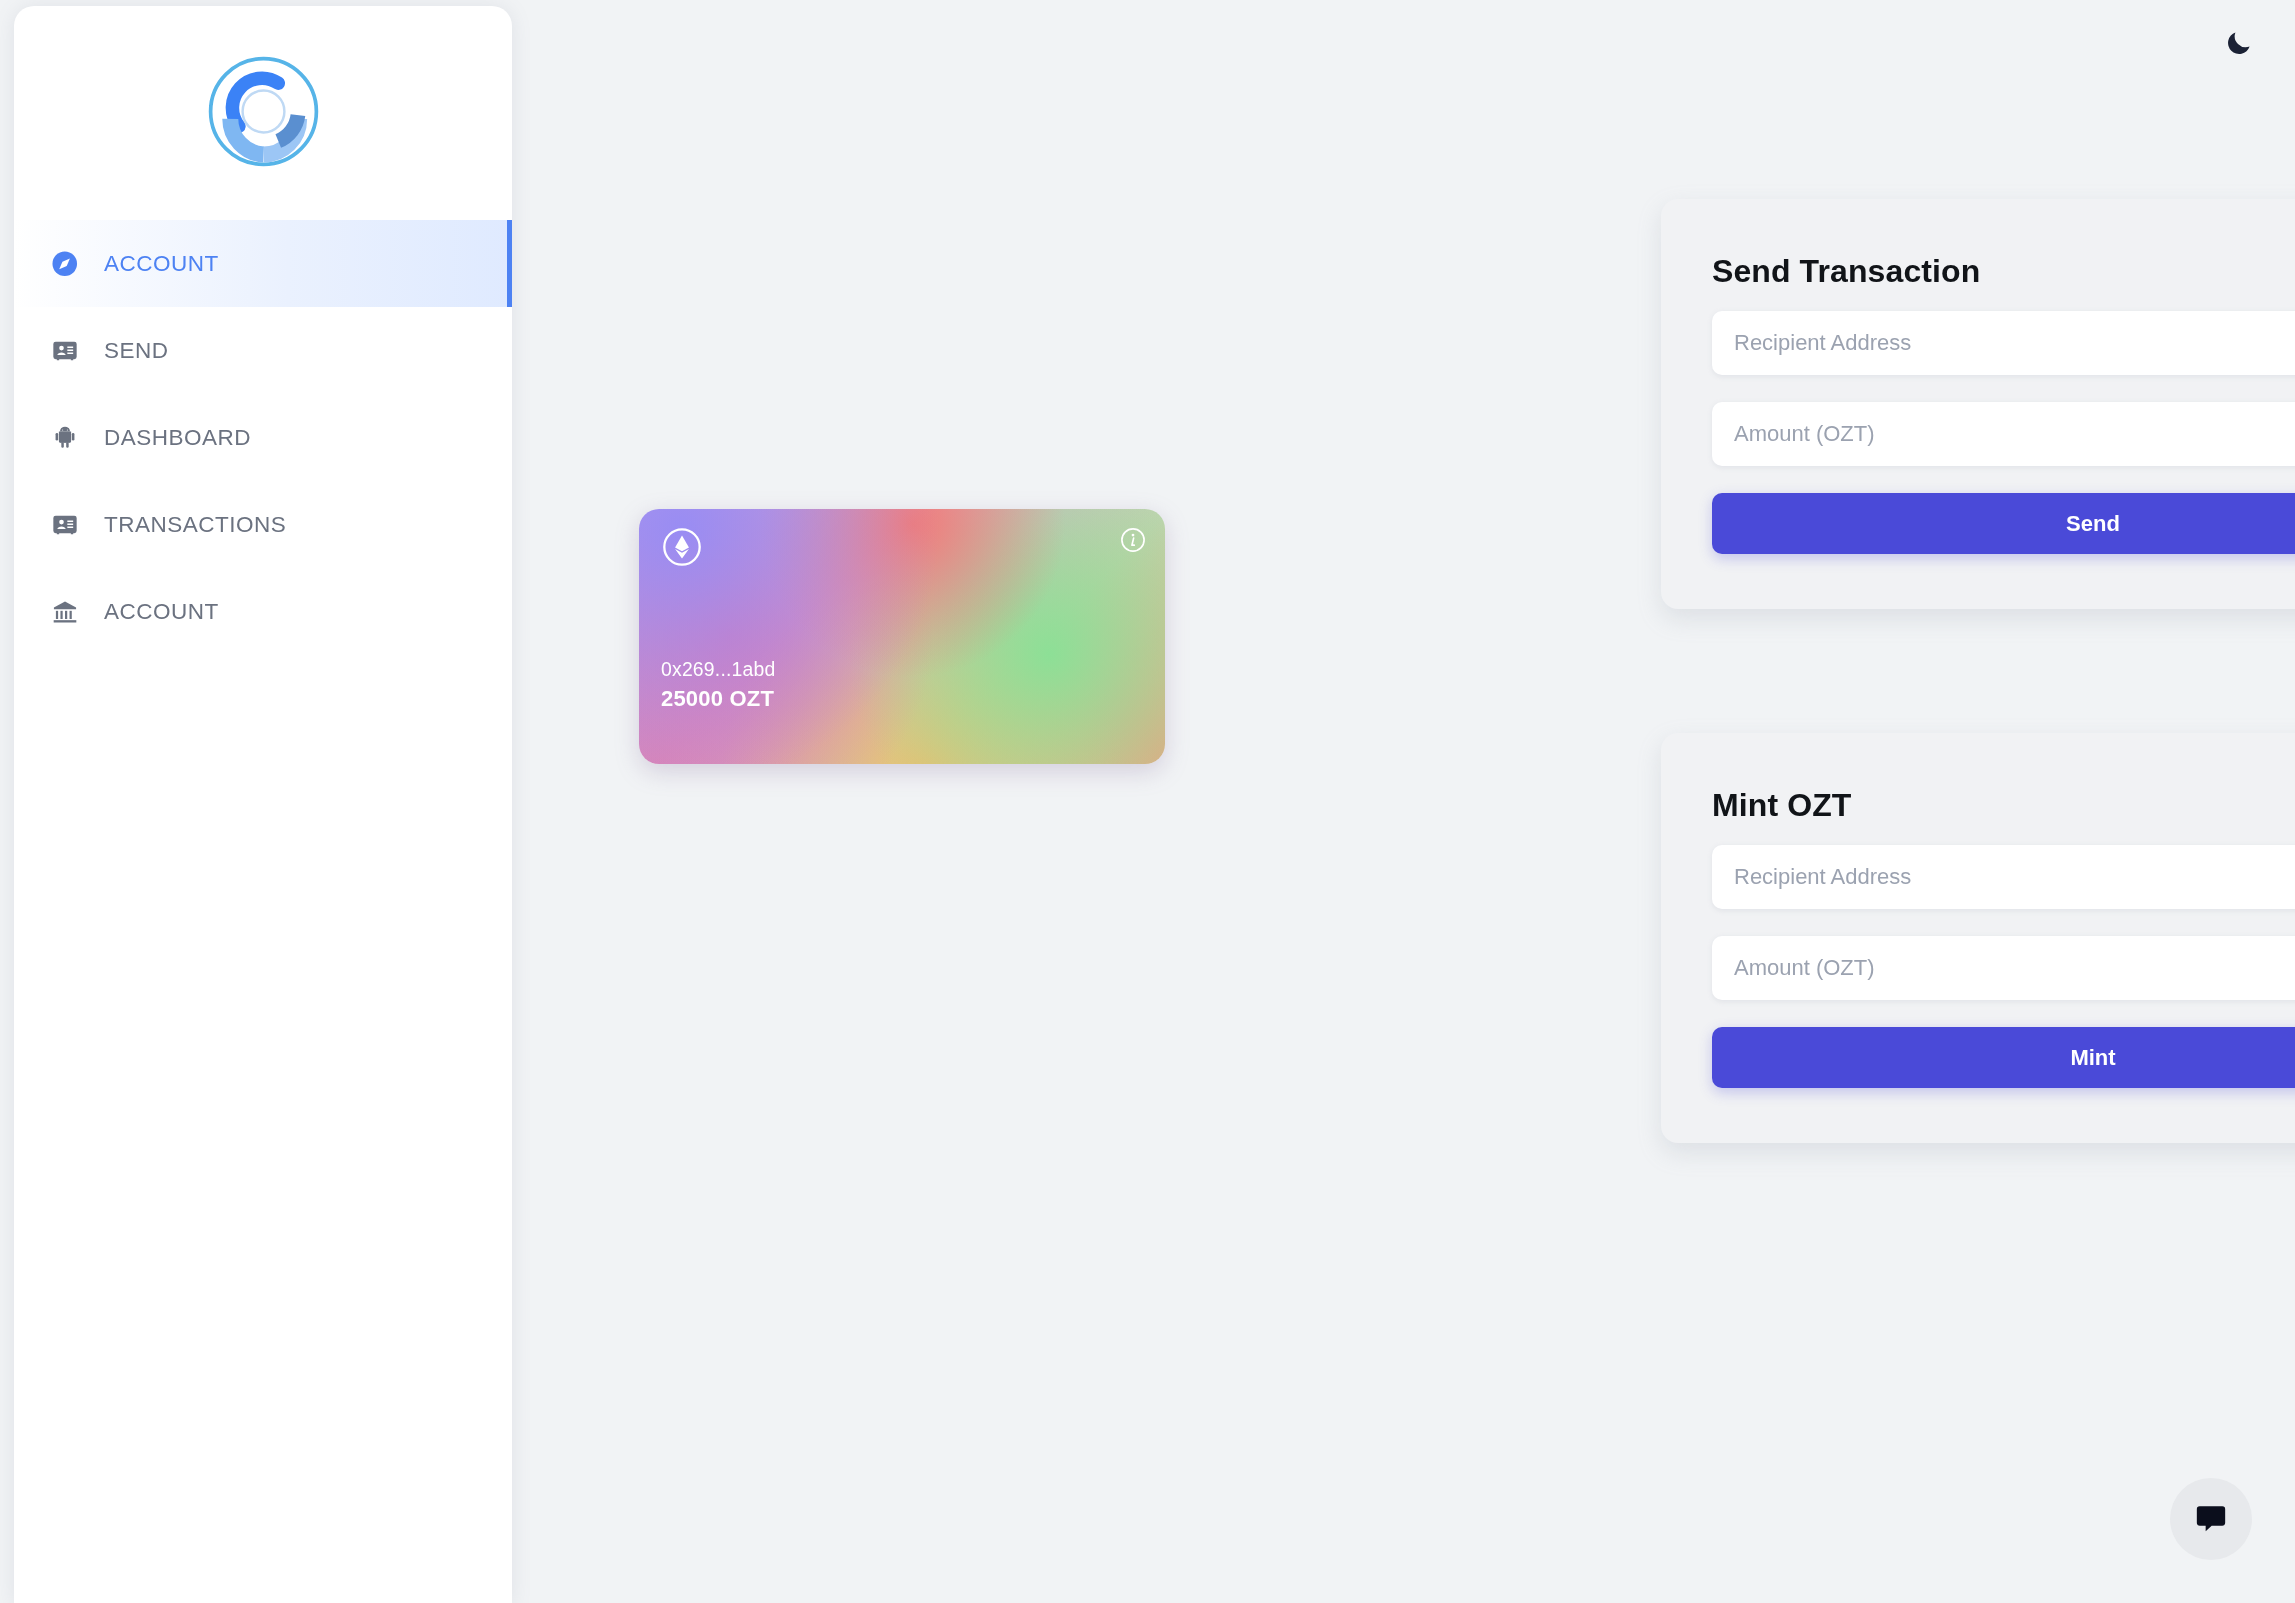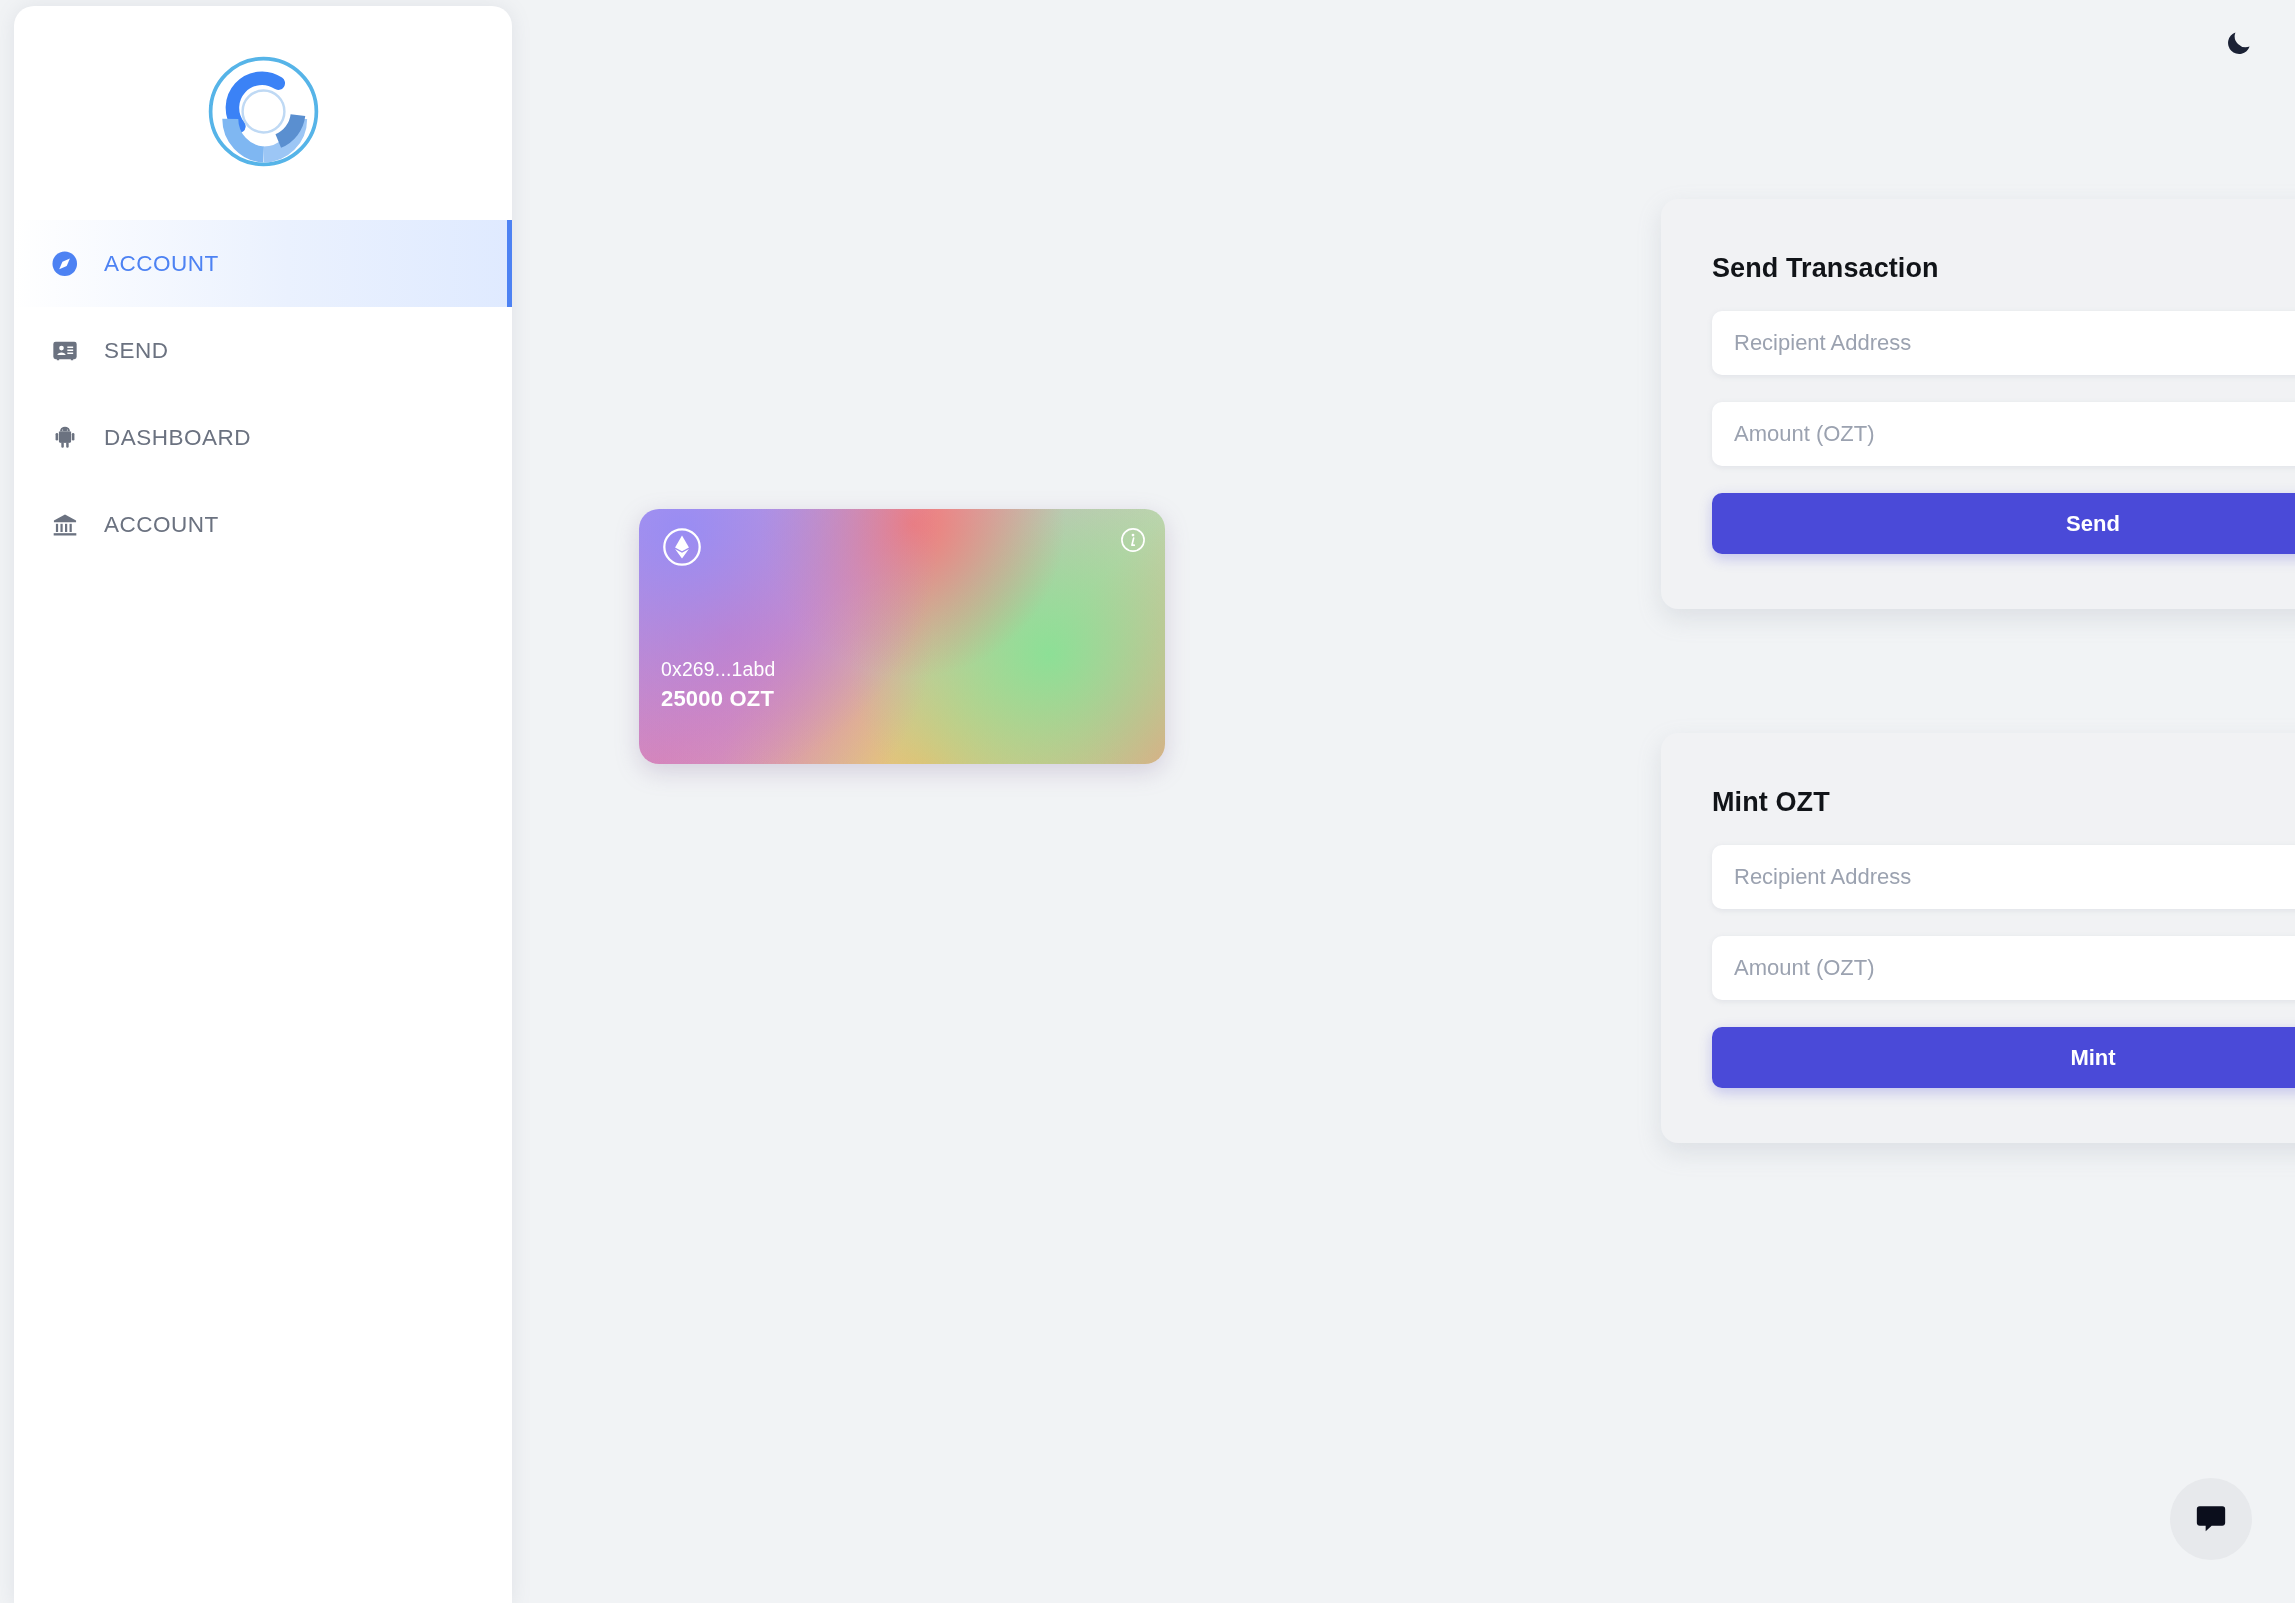--- a/index.html
+++ b/index.html
@@ -163,21 +163,21 @@
     box-shadow: 0 9.3px 23px rgba(150,158,172,0.22);
   }
 
   #panel-send { left: 1149px; top: 199px; width: 861px; height: 410px; }
   #panel-mint { left: 1149px; top: 733px; width: 861px; height: 410px; }
 
   .panel-title {
     position: absolute;
     left: 51px;
     top: 54px;
-    font-size: 27px;
+    font-size: 32px;
     font-weight: 700;
     color: #111418;
     letter-spacing: 0.1px;
   }
 
   .field {
     position: absolute;
     left: 51px;
     width: 762px;
     height: 64px;
@@ -276,20 +276,28 @@
           <rect x="8.6" y="16" width="2.3" height="5" rx="1.1" fill="#6b7280"></rect>
           <rect x="13.1" y="16" width="2.3" height="5" rx="1.1" fill="#6b7280"></rect>
           <path d="M7.4 6.1a4.6 4.6 0 019.2 0z" fill="#6b7280"></path>
           <circle cx="9.8" cy="4.6" r="0.5" fill="#ffffff"></circle>
           <circle cx="14.2" cy="4.6" r="0.5" fill="#ffffff"></circle>
         </svg>
       </span>
       <span class="nav-label">DASHBOARD</span>
     </div>
 
+    <div class="nav-item">
+      <span class="nav-icon">
+        <svg width="28" height="28" viewBox="0 0 24 24" fill="#6b7280">
+          <path d="M20 4H4a2 2 0 00-2 2v11a2 2 0 002 2h1v1h2v-1h10v1h2v-1h1a2 2 0 002-2V6a2 2 0 00-2-2zM9 7.5a2 2 0 110 4 2 2 0 010-4zM5.4 15.4c.3-1.4 1.9-2.2 3.6-2.2s3.3.8 3.6 2.2H5.4zM19 14.6h-5v-1.3h5v1.3zm0-2.6h-5v-1.3h5V12zm0-2.6h-5V8.1h5v1.3z"></path>
+        </svg>
+      </span>
+      <span class="nav-label">TRANSACTIONS</span>
+    </div>
 
     <div class="nav-item">
       <span class="nav-icon">
         <svg width="28" height="28" viewBox="0 0 24 24" fill="#6b7280">
           <path d="M12 3L2.5 8.2v1.5h19V8.2L12 3z"></path>
           <rect x="4.2" y="11" width="1.9" height="7"></rect>
           <rect x="8.1" y="11" width="1.9" height="7"></rect>
           <rect x="12" y="11" width="1.9" height="7"></rect>
           <rect x="15.9" y="11" width="1.9" height="7"></rect>
           <rect x="2.3" y="19" width="19.4" height="2"></rect>

